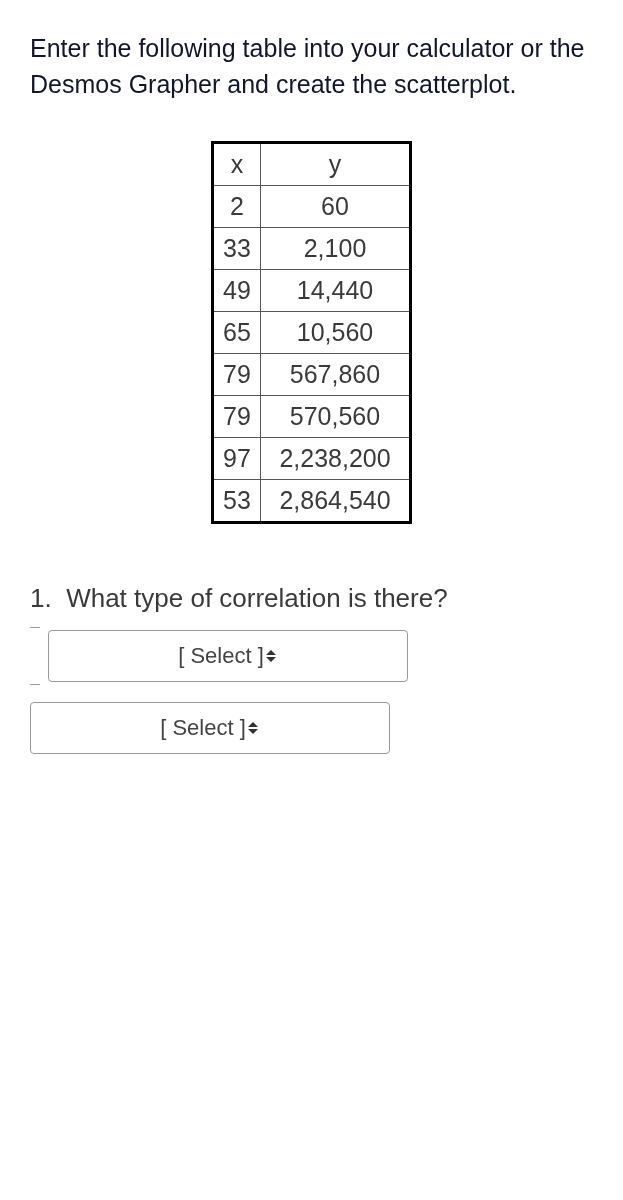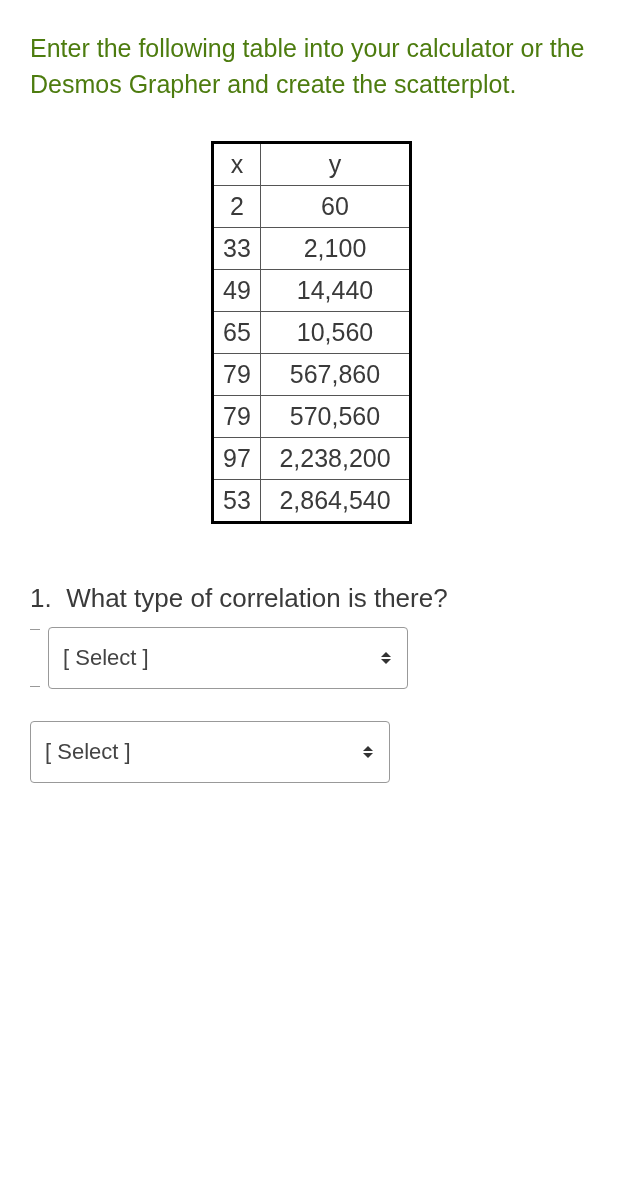--- a/index.html
+++ b/index.html
@@ -8,21 +8,21 @@
     height: 1200px;
     background: #ffffff;
     font-family: 'Segoe UI', 'Helvetica Neue', Arial, sans-serif;
     color: #3a3a3a;
     padding: 30px 30px 30px 30px;
     font-weight: 300;
   }
   .intro {
     font-size: 25px;
     line-height: 1.45;
-    color: #4d7c0f;
+    color: #0f172a;
     margin-bottom: 38px;
   }
   .table-wrap {
     display: flex;
     justify-content: center;
     margin-bottom: 56px;
   }
   table.data {
     border-collapse: collapse;
     border: 3px solid #000;
@@ -34,21 +34,21 @@
     color: #3a3a3a;
     text-align: center;
     padding: 6px 6px;
   }
   table.data th {
     font-weight: 300;
   }
   table.data .col-x { width: 48px; }
   table.data .col-y { width: 150px; }
   .question-block {
-    margin-bottom: 32px;
+    margin-bottom: 17px;
   }
   .question-text {
     font-size: 26px;
     line-height: 1.45;
     color: #3a3a3a;
     margin-bottom: 10px;
   }
   .question-text .num {
     display: inline;
   }
@@ -61,25 +61,25 @@
     height: 58px;
     border-top: 1px solid #999;
     border-bottom: 1px solid #999;
     border-right: none;
     margin-right: 8px;
   }
   .select {
     position: relative;
     border: 1px solid #999;
     border-radius: 4px;
-    height: 62px;
+    height: 52px;
     width: 360px;
     display: flex;
     align-items: center;
-    justify-content: space-between;
+    justify-content: center;
     padding: 0 14px;
     font-size: 22px;
     color: #444;
     background: #fff;
     cursor: pointer;
   }
   .select .placeholder { color: #444; }
   .chevron {
     width: 14px;
     height: 18px;

